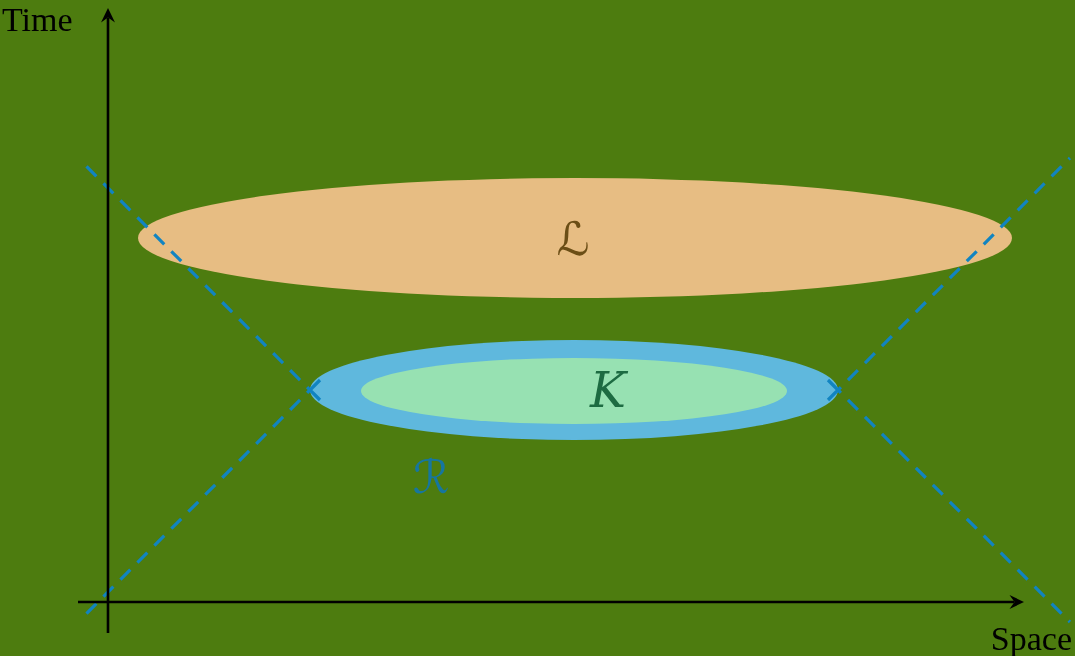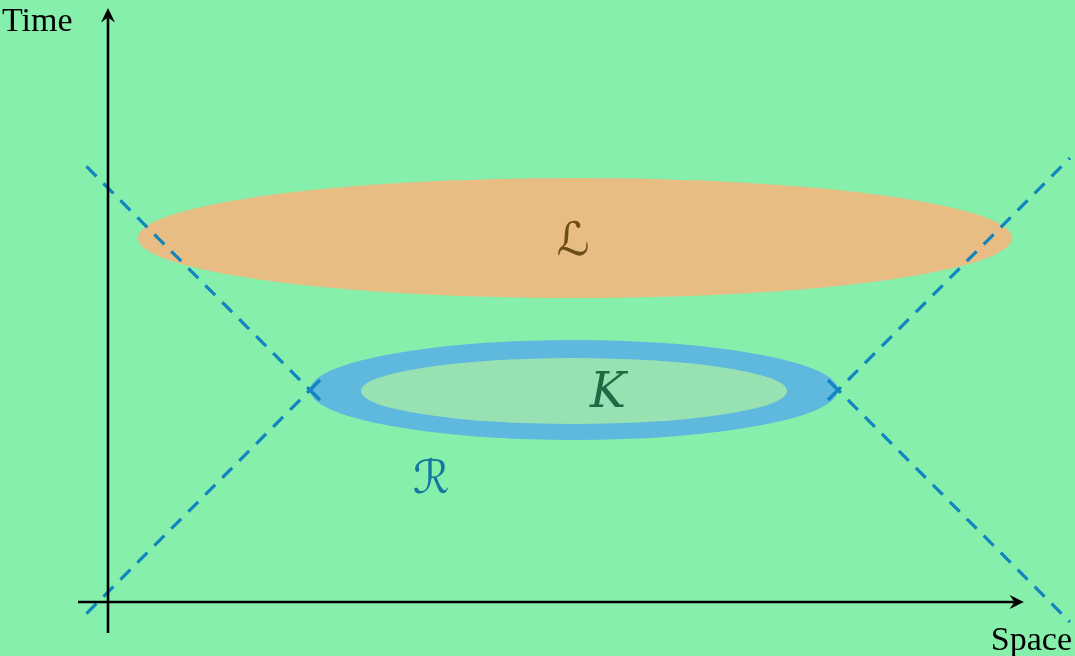--- a/index.html
+++ b/index.html
@@ -4,21 +4,21 @@
 <style>
   html, body {
     margin: 0;
     padding: 0;
     background: #ffffff;
   }
   .stage {
     position: relative;
     width: 1075px;
     height: 656px;
-    background: #86efac;
+    background: #4d7c0f;
     overflow: hidden;
   }
   svg { display: block; }
   .axis-label {
     font-family: "Liberation Serif", "DejaVu Serif", serif;
     font-size: 34px;
     fill: #000000;
   }
   .script-label {
     font-family: "DejaVu Sans", "DejaVu Serif", sans-serif;

